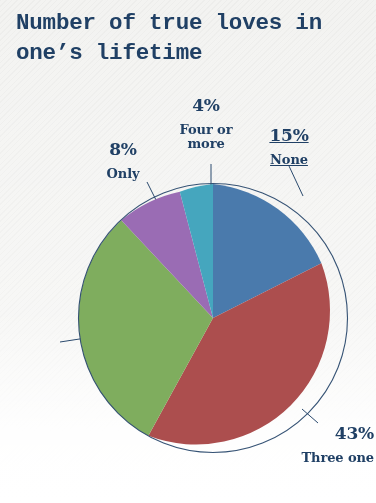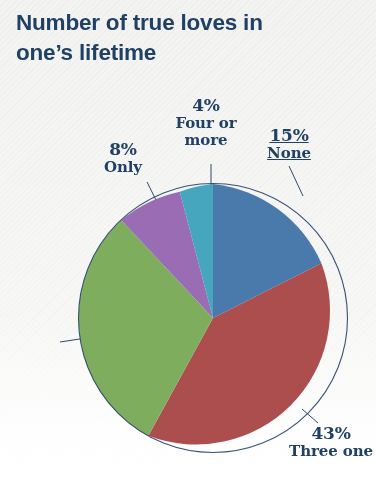--- a/index.html
+++ b/index.html
@@ -27,21 +27,21 @@
         rgba(255,255,255,0) 4px);
     overflow: hidden;
   }
 
   
   #title {
     position: absolute;
     left: 16px;
     top: 8px;
     width: 330px;
-    font-family: Liberation Sans, sans-serif;
+    font-family: Liberation Mono, monospace;
     font-weight: bold;
     font-size: 22.5px;
     line-height: 30px;
     letter-spacing: -0.2px;
     color: #204065;
     white-space: pre-line;
   }
 
   
   #chart-svg {
@@ -61,27 +61,27 @@
     text-align: center;
     line-height: 1.08;
   }
   .pie-label .pct {
     display: block;
     font-size: 17px;
     letter-spacing: -0.2px;
   }
   .pie-label .cat {
     display: block;
-    font-size: 15px;
-    margin-top: 1px;
+    font-size: 13px;
+    margin-top: 9px;
     letter-spacing: -0.1px;
   }
 
   #label-none      { left: 246px; top: 126px; width: 86px; text-decoration: underline; }
-  #label-only-one  { left: 288px; top: 424px; width: 86px; text-align: center; }
+  #label-only-one  { left: 288px; top: 424px; width: 86px; text-align: right; }
   #label-two       { left: 2px;   top: 330px; width: 86px; }
   #label-three     { left: 80px;  top: 140px; width: 86px; }
   #label-four      { left: 163px; top: 96px;  width: 86px; }
 </style>
 </head>
 <body>
 
 <div id="page">
 
   <div id="title">Number of true loves in

